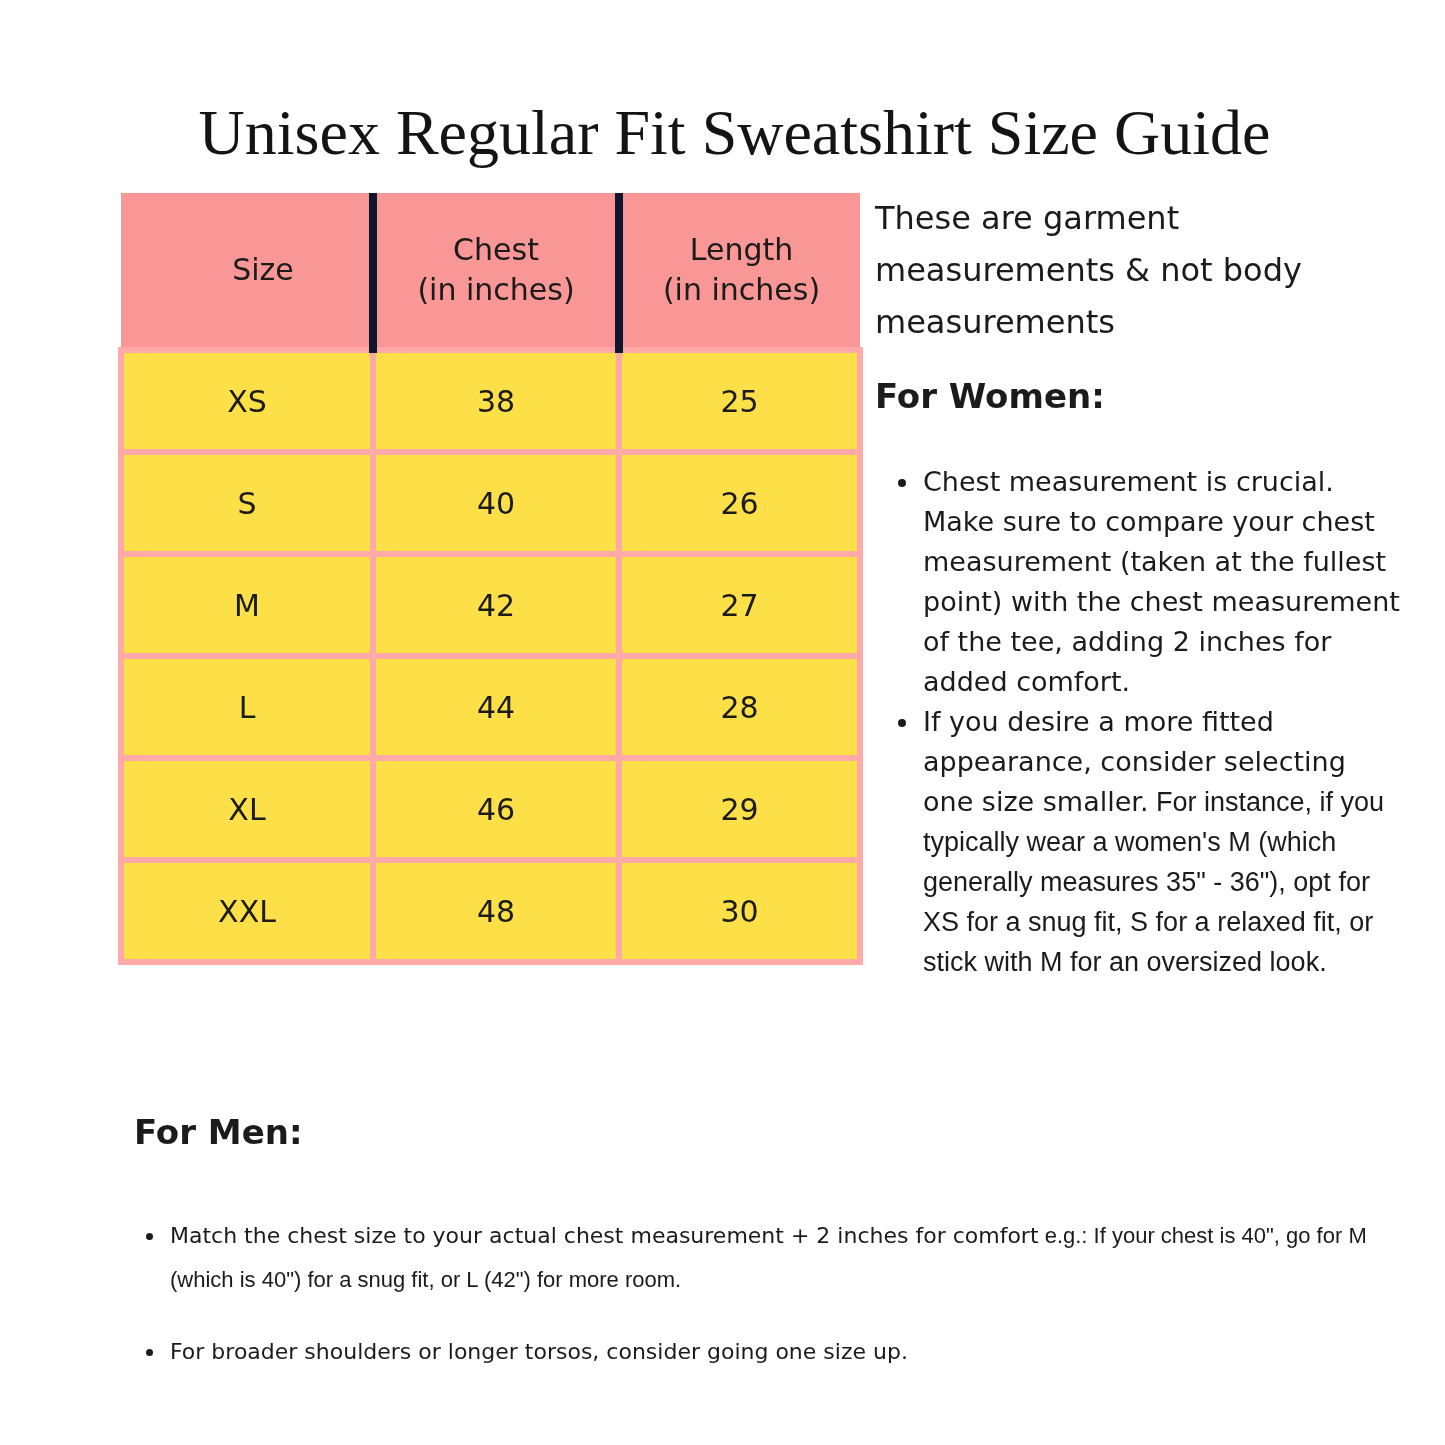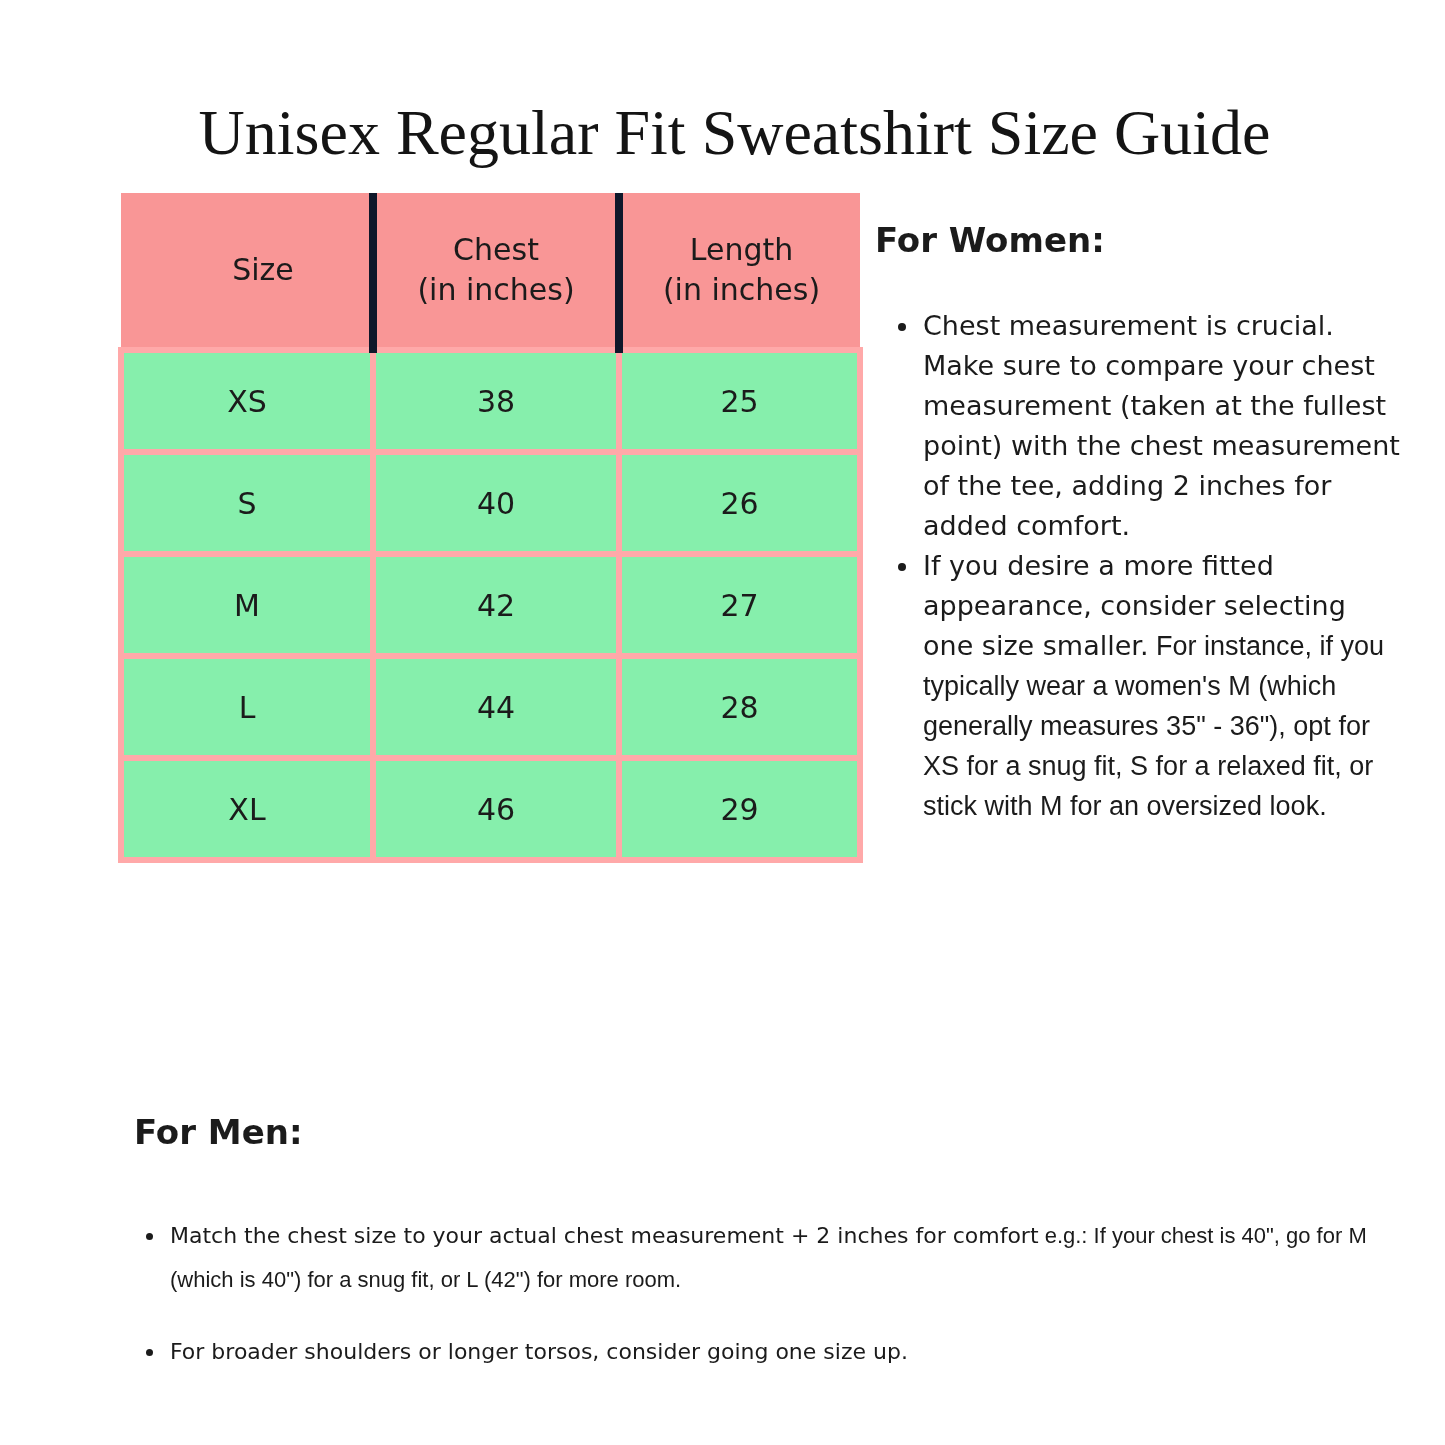--- a/index.html
+++ b/index.html
@@ -53,21 +53,21 @@
   table.size-table th:first-child{border-left:none;padding-left:42px;}
   table.size-table th:last-child{border-right:none;margin-top:10px;}
   table.size-table th .hline{display:block;line-height:1.35;}
   table.size-table td{
     border:6px solid var(--pink-line);
     height:102px;
     text-align:center;
     vertical-align:middle;
     font-family:"DejaVu Sans",sans-serif;
     font-size:30px;
-    background:#86efac;
+    background:#fde047;
     padding:0;
   }
   
   .side-col{
     position:absolute;left:875px;top:192px;width:528px;
   }
   .side-note{
     font-family:"DejaVu Sans",sans-serif;
     font-size:32px;
     line-height:52px;
@@ -155,25 +155,31 @@
       <tr>
         <td>L</td>
         <td>44</td>
         <td>28</td>
       </tr>
       <tr>
         <td>XL</td>
         <td>46</td>
         <td>29</td>
       </tr>
+      <tr>
+        <td>XXL</td>
+        <td>48</td>
+        <td>30</td>
+      </tr>
     </tbody>
   </table>
 </div>
 
 <div class="side-col">
+  <p class="side-note">These are garment measurements &amp; not body measurements</p>
   <p class="women-heading">For Women:</p>
   <ul class="women-list">
     <li class="txt-med">Chest measurement is crucial. Make sure to compare your chest measurement (taken at the fullest point) with the chest measurement of the tee, adding 2 inches for added comfort.</li>
     <li><span class="txt-med">If you desire a more fitted appearance, consider selecting one size smaller.</span><span class="txt-reg"> For instance, if you typically wear a women's M (which generally measures 35" - 36"), opt for XS for a snug fit, S for a relaxed fit, or stick with M for an oversized look.</span></li>
   </ul>
 </div>
 
 <div class="men-section">
   <p class="men-heading">For Men:</p>
   <ul class="men-list">

